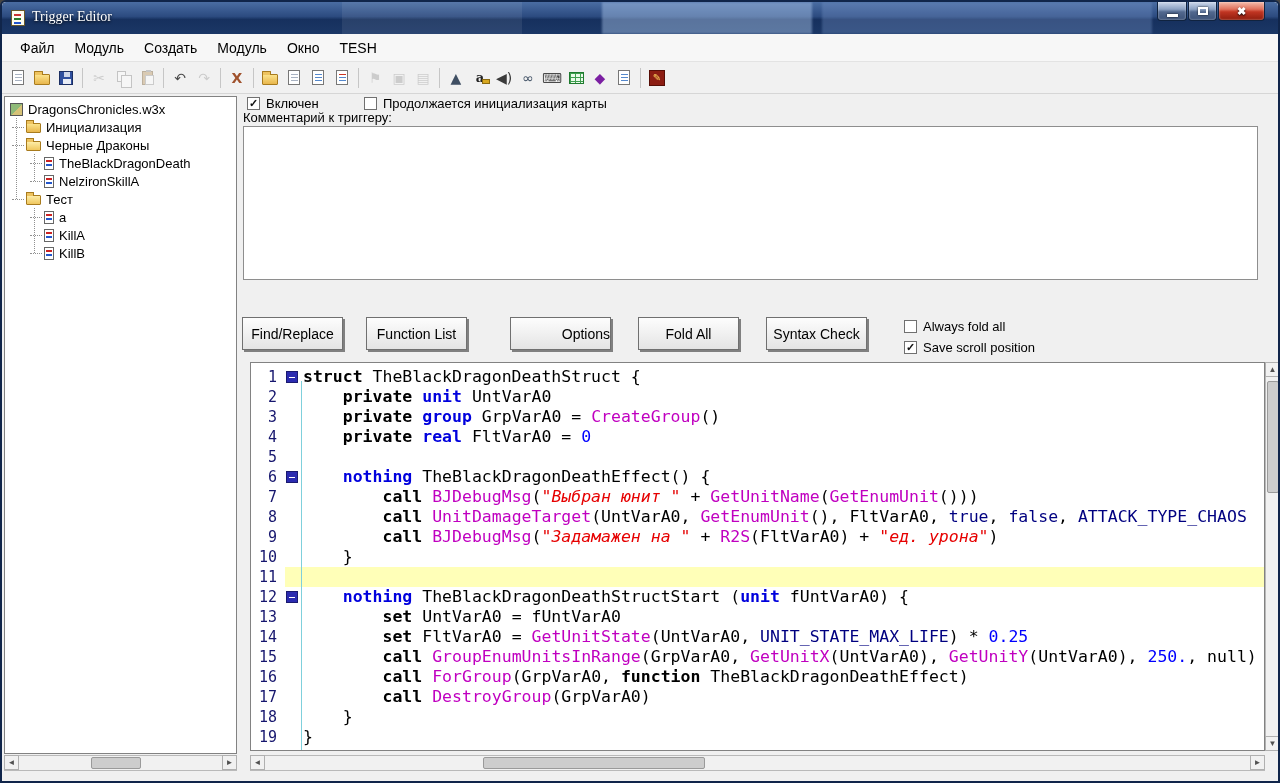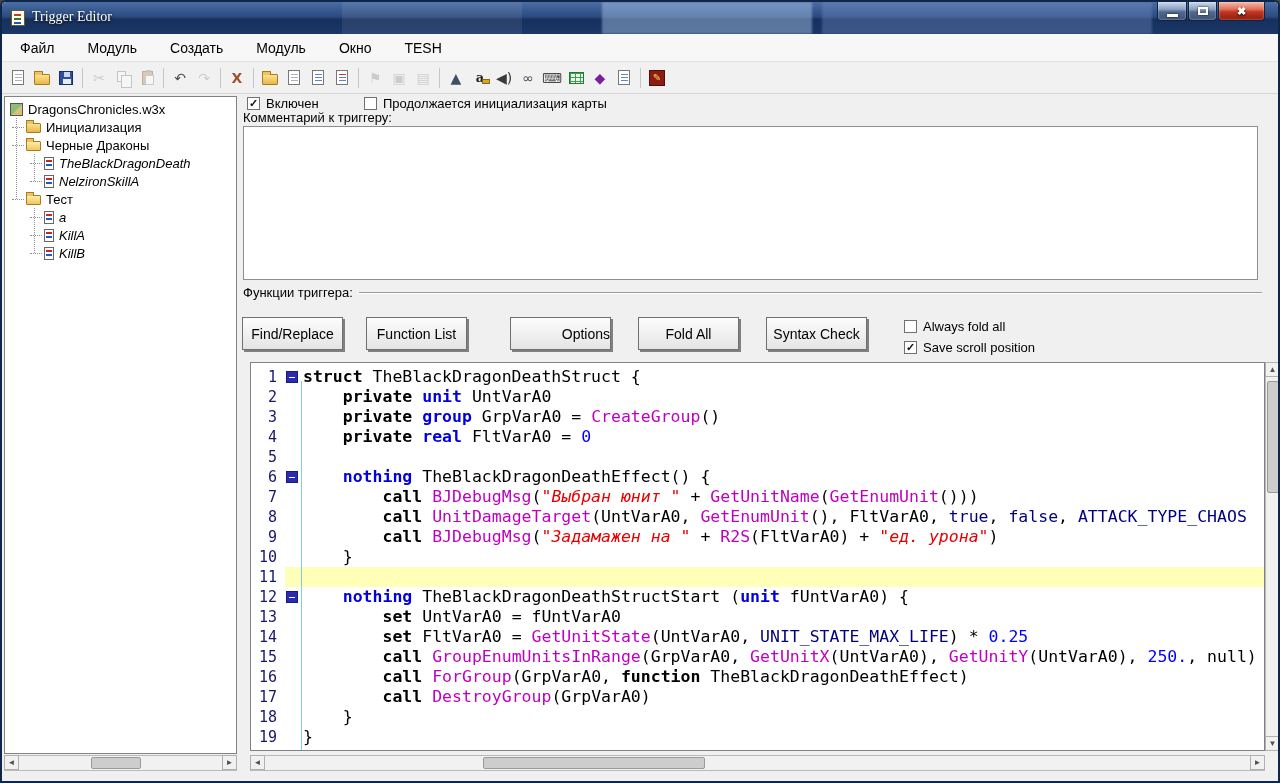--- a/index.html
+++ b/index.html
@@ -26,21 +26,21 @@
   .wbtn.min { width:30px; } .wbtn.max { width:29px; }
   .wbtn.close { width:47px;
     background:linear-gradient(#f4bcab,#e0705b 40%,#c03522 55%,#8f1d0d);
     color:#fff; font-size:11px; }
   .glyph-min { width:11px; height:3px; background:#fff; margin-top:8px; box-shadow:0 0 2px #000; }
   .glyph-max { width:10px; height:8px; border:2px solid #fff; box-shadow:0 0 2px #000; }
   .glyph-close { text-shadow:0 1px 2px #000; font-weight:bold; }
 
   
   .menubar { position:absolute; left:0; top:32px; width:100%; height:28px; background:#f7f7f7;
-    display:flex; align-items:center; padding-left:8px; border-bottom:1px solid #e3e3e3;gap:13px; }
+    display:flex; align-items:center; padding-left:8px; border-bottom:1px solid #e3e3e3; }
   .menu-item { padding:4px 10px; font-size:14px; color:#000; cursor:default; }
   .toolbar { position:absolute; left:0; top:60px; width:100%; height:32px; background:#f1f1f1;
     border-bottom:1px solid #d6d6d6; display:flex; align-items:center; padding-left:4px; }
   .tbtn { width:24px; height:24px; display:flex; align-items:center; justify-content:center; cursor:pointer; }
   .tbtn.dis { opacity:.42; }
   .tsep { width:1px; height:20px; background:#c6c6c6; margin:0 4px; }
   .ic-glyph { font-size:14px; line-height:1; font-family:"DejaVu Sans",sans-serif; }
 
   .ic-page,.ic-page-lines,.ic-page-code { position:relative; width:12px; height:15px; background:#fff; border:1px solid #777; }
   .ic-page::after { content:""; position:absolute; left:2px; top:3px; width:7px; height:1px; background:#a8b2c2; box-shadow:0 3px 0 #a8b2c2,0 6px 0 #a8b2c2; }
@@ -64,21 +64,21 @@
   .ic-akey { position:relative; font:bold 13px "DejaVu Serif",serif; color:#222; }
   .ic-akey::before { content:"a"; }
   .ic-akey::after { content:""; position:absolute; right:-6px; bottom:1px; width:6px; height:3px; background:#d8a820; border:1px solid #8a6a10; }
 
   
   .tree-panel { position:absolute; left:2px; top:94px; width:233px; height:658px; background:#fff;
     border:1px solid #828282; overflow:hidden; padding-top:3px; }
   .titem { display:flex; align-items:center; height:18px; font-size:13px; cursor:default; white-space:nowrap; }
   .titem.lv0 { padding-left:5px; }
   .titem.lv1 { padding-left:7px; }
-  .titem.lv2 { padding-left:25px;font-style:italic; }
+  .titem.lv2 { padding-left:25px; }
   .titem.lv1::before,.titem.lv2::before { content:""; width:12px; border-top:1px dotted #909090; margin-right:2px; flex:none; }
   .tic { margin-right:5px; flex:none; }
   .tic-map { width:13px; height:13px; border:1px solid #555; background:linear-gradient(135deg,#8fba78 0 50%,#d6c277 50% 100%); }
   .tic-folder,.tic-folder-open { position:relative; width:15px; height:10px; background:linear-gradient(#fbe28a,#e8b64c); border:1px solid #a87b1e; border-radius:1px; margin-top:2px; }
   .tic-folder::before,.tic-folder-open::before { content:""; position:absolute; top:-4px; left:-1px; width:6px; height:3px; background:#eec35f; border:1px solid #a87b1e; border-bottom:none; }
   .tic-folder-open { background:linear-gradient(#fdeCA6,#f0c75e); }
   .tic-trigger { position:relative; width:10px; height:13px; background:#fff; border:1px solid #666; }
   .tic-trigger::after { content:""; position:absolute; left:1px; top:2px; width:6px; height:2px; background:#cc2222; box-shadow:0 4px 0 #2255cc; }
   .vguide { position:absolute; width:0; border-left:1px dotted #909090; }
 
@@ -288,24 +288,20 @@
     <span>Включен</span>
   </div>
   <div class="cbrow" style="left:362px;top:94px;">
     <span class="cbox"></span>
     <span>Продолжается инициализация карты</span>
   </div>
 
   <span class="label13" style="left:241px;top:108px;">Комментарий к триггеру:</span>
   <textarea class="comment-box" style=""></textarea>
 
-  <div class="funcs-row">
-    <span class="funcs-label">Функции триггера:</span>
-    <div class="etch"></div>
-  </div>
 
   <div>
       <button class="tesh-btn" style="left: 240px;">Find/Replace</button>
       <button class="tesh-btn" style="left: 364px;">Function List</button>
       <button class="tesh-btn" style="left: 508px; text-align: right;">Options</button>
       <button class="tesh-btn" style="left: 636px;">Fold All</button>
       <button class="tesh-btn" style="left: 764px;">Syntax Check</button>
     </div>
   <div class="cbrow" style="left:902px;top:317px;">
     <span class="cbox"></span>

